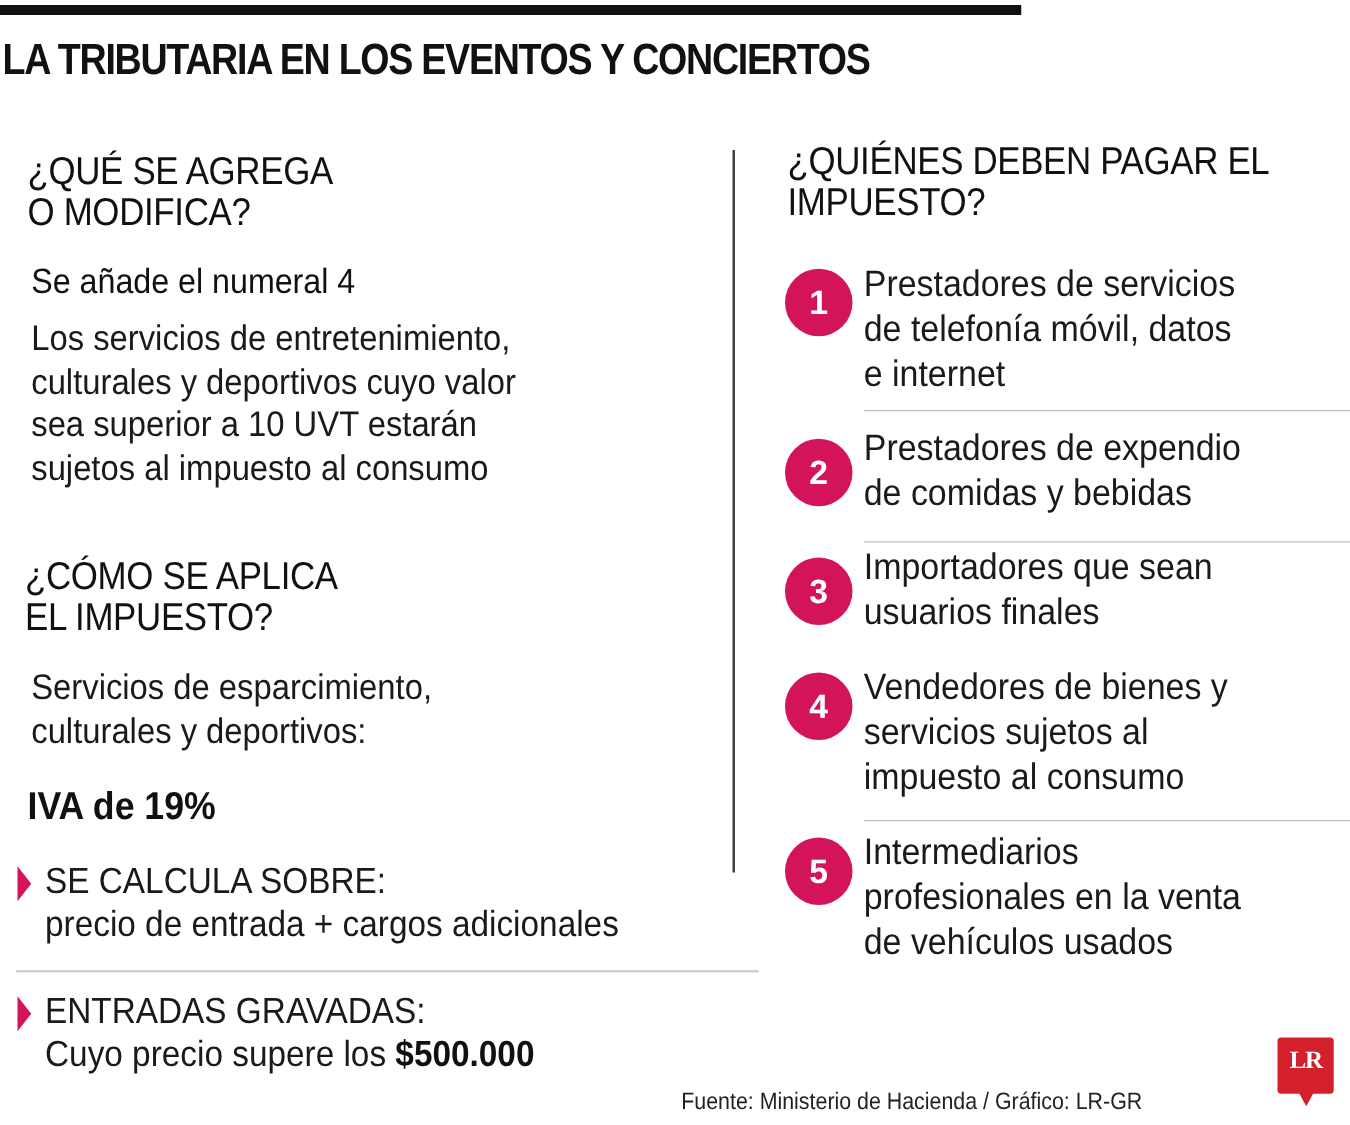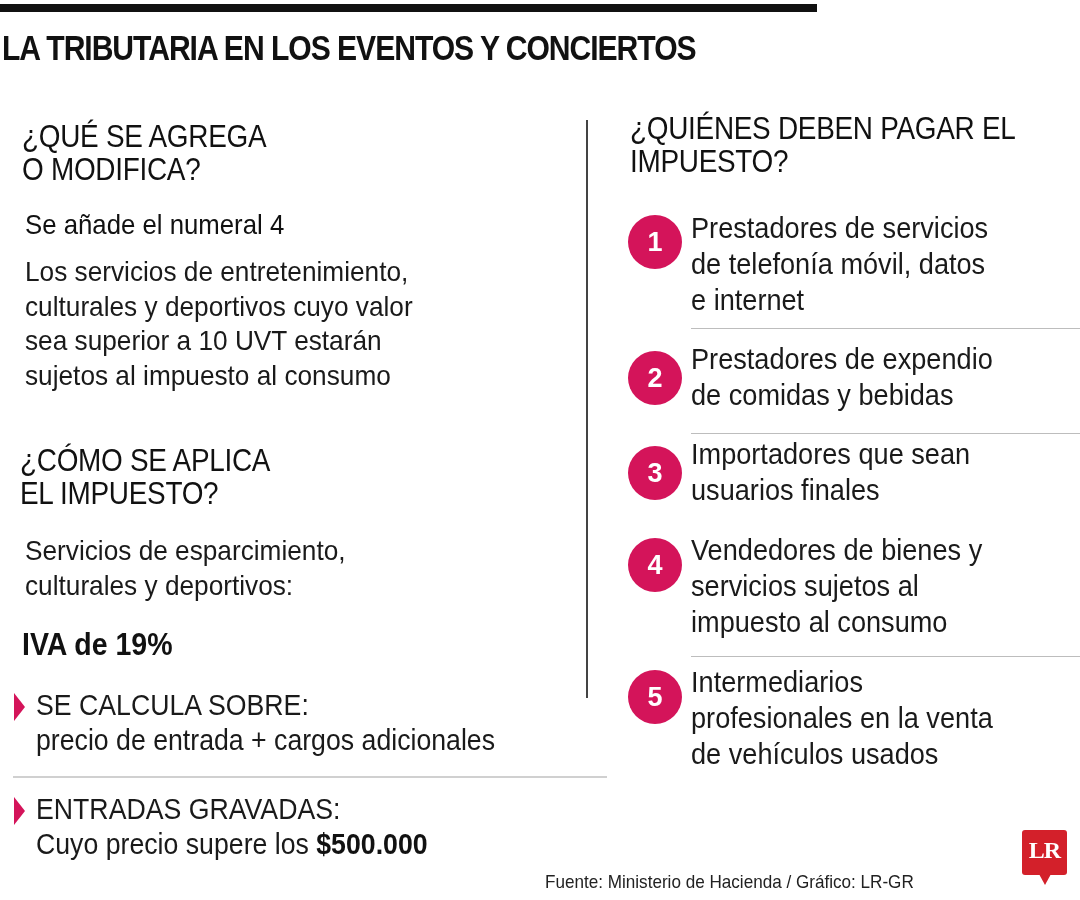--- a/index.html
+++ b/index.html
@@ -49,21 +49,21 @@
     white-space: nowrap; transform: scaleX(0.92); transform-origin: left top;
   }
   .li-sep { position: absolute; left: 63px; width: 405px; height: 1px; background: #bdbdbd; }
 
   .source { position: absolute; left: 545px; top: 871px; margin: 0; font-size: 19px; color: #222;
     white-space: nowrap; transform: scaleX(0.9); transform-origin: left top; }
   .logo { position: absolute; left: 1022px; top: 830px; width: 45px; height: 45px; background: #d3202a; border-radius: 3px; }
   .logo::after { content: ""; position: absolute; left: 17px; bottom: -10px; width: 0; height: 0;
     border-left: 6px solid transparent; border-right: 6px solid transparent; border-top: 11px solid #d3202a; }
   .logo span { position: absolute; left: 0; top: 7px; width: 45px; text-align: center; color: #fff;
-    font-family: "Liberation Serif", "DejaVu Serif", serif; font-weight: bold; font-size: 24px; letter-spacing: -1px; }
+    font-family: "Liberation Serif", "DejaVu Serif", serif; font-weight: bold; font-size: 20px; letter-spacing: -1px; }
 </style>
 </head>
 <body>
 
 <div class="topbar"></div>
 <h1 class="main-title">LA TRIBUTARIA EN LOS EVENTOS Y CONCIERTOS</h1>
 
 <div>
   <h2 class="q-head" style="left:22px; top:120px;">
     <span>¿QUÉ SE AGREGA</span><br>

